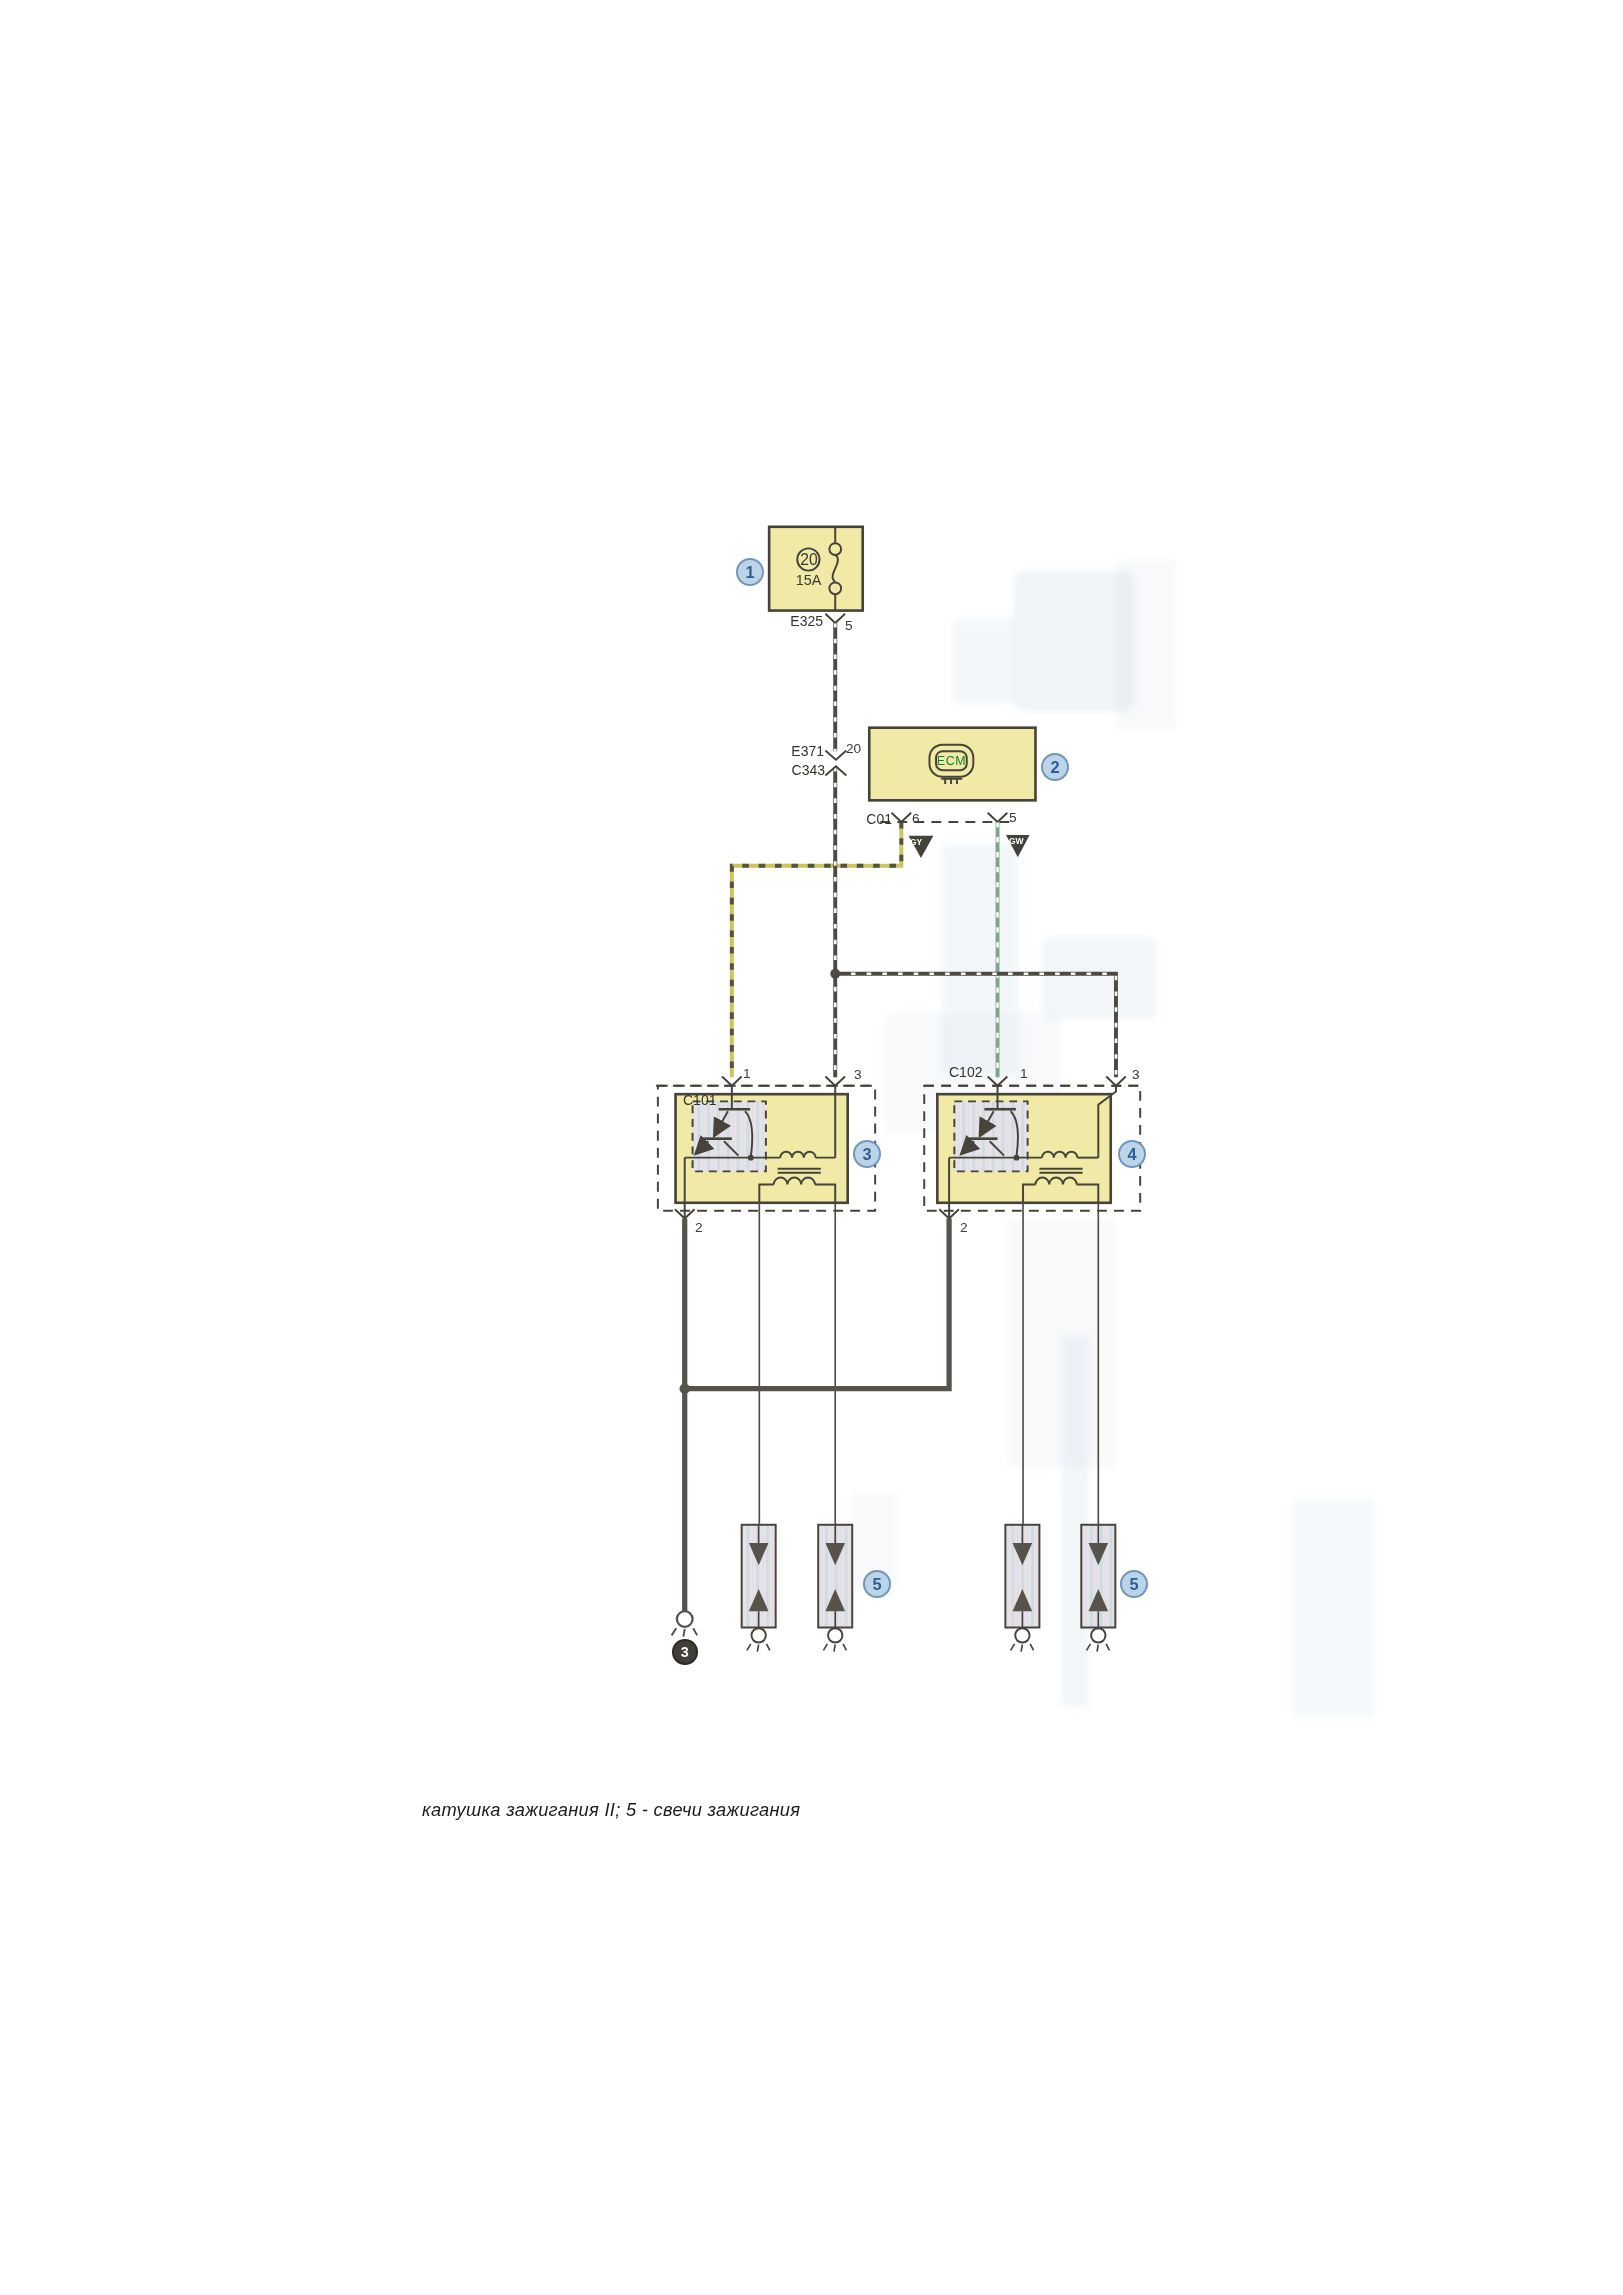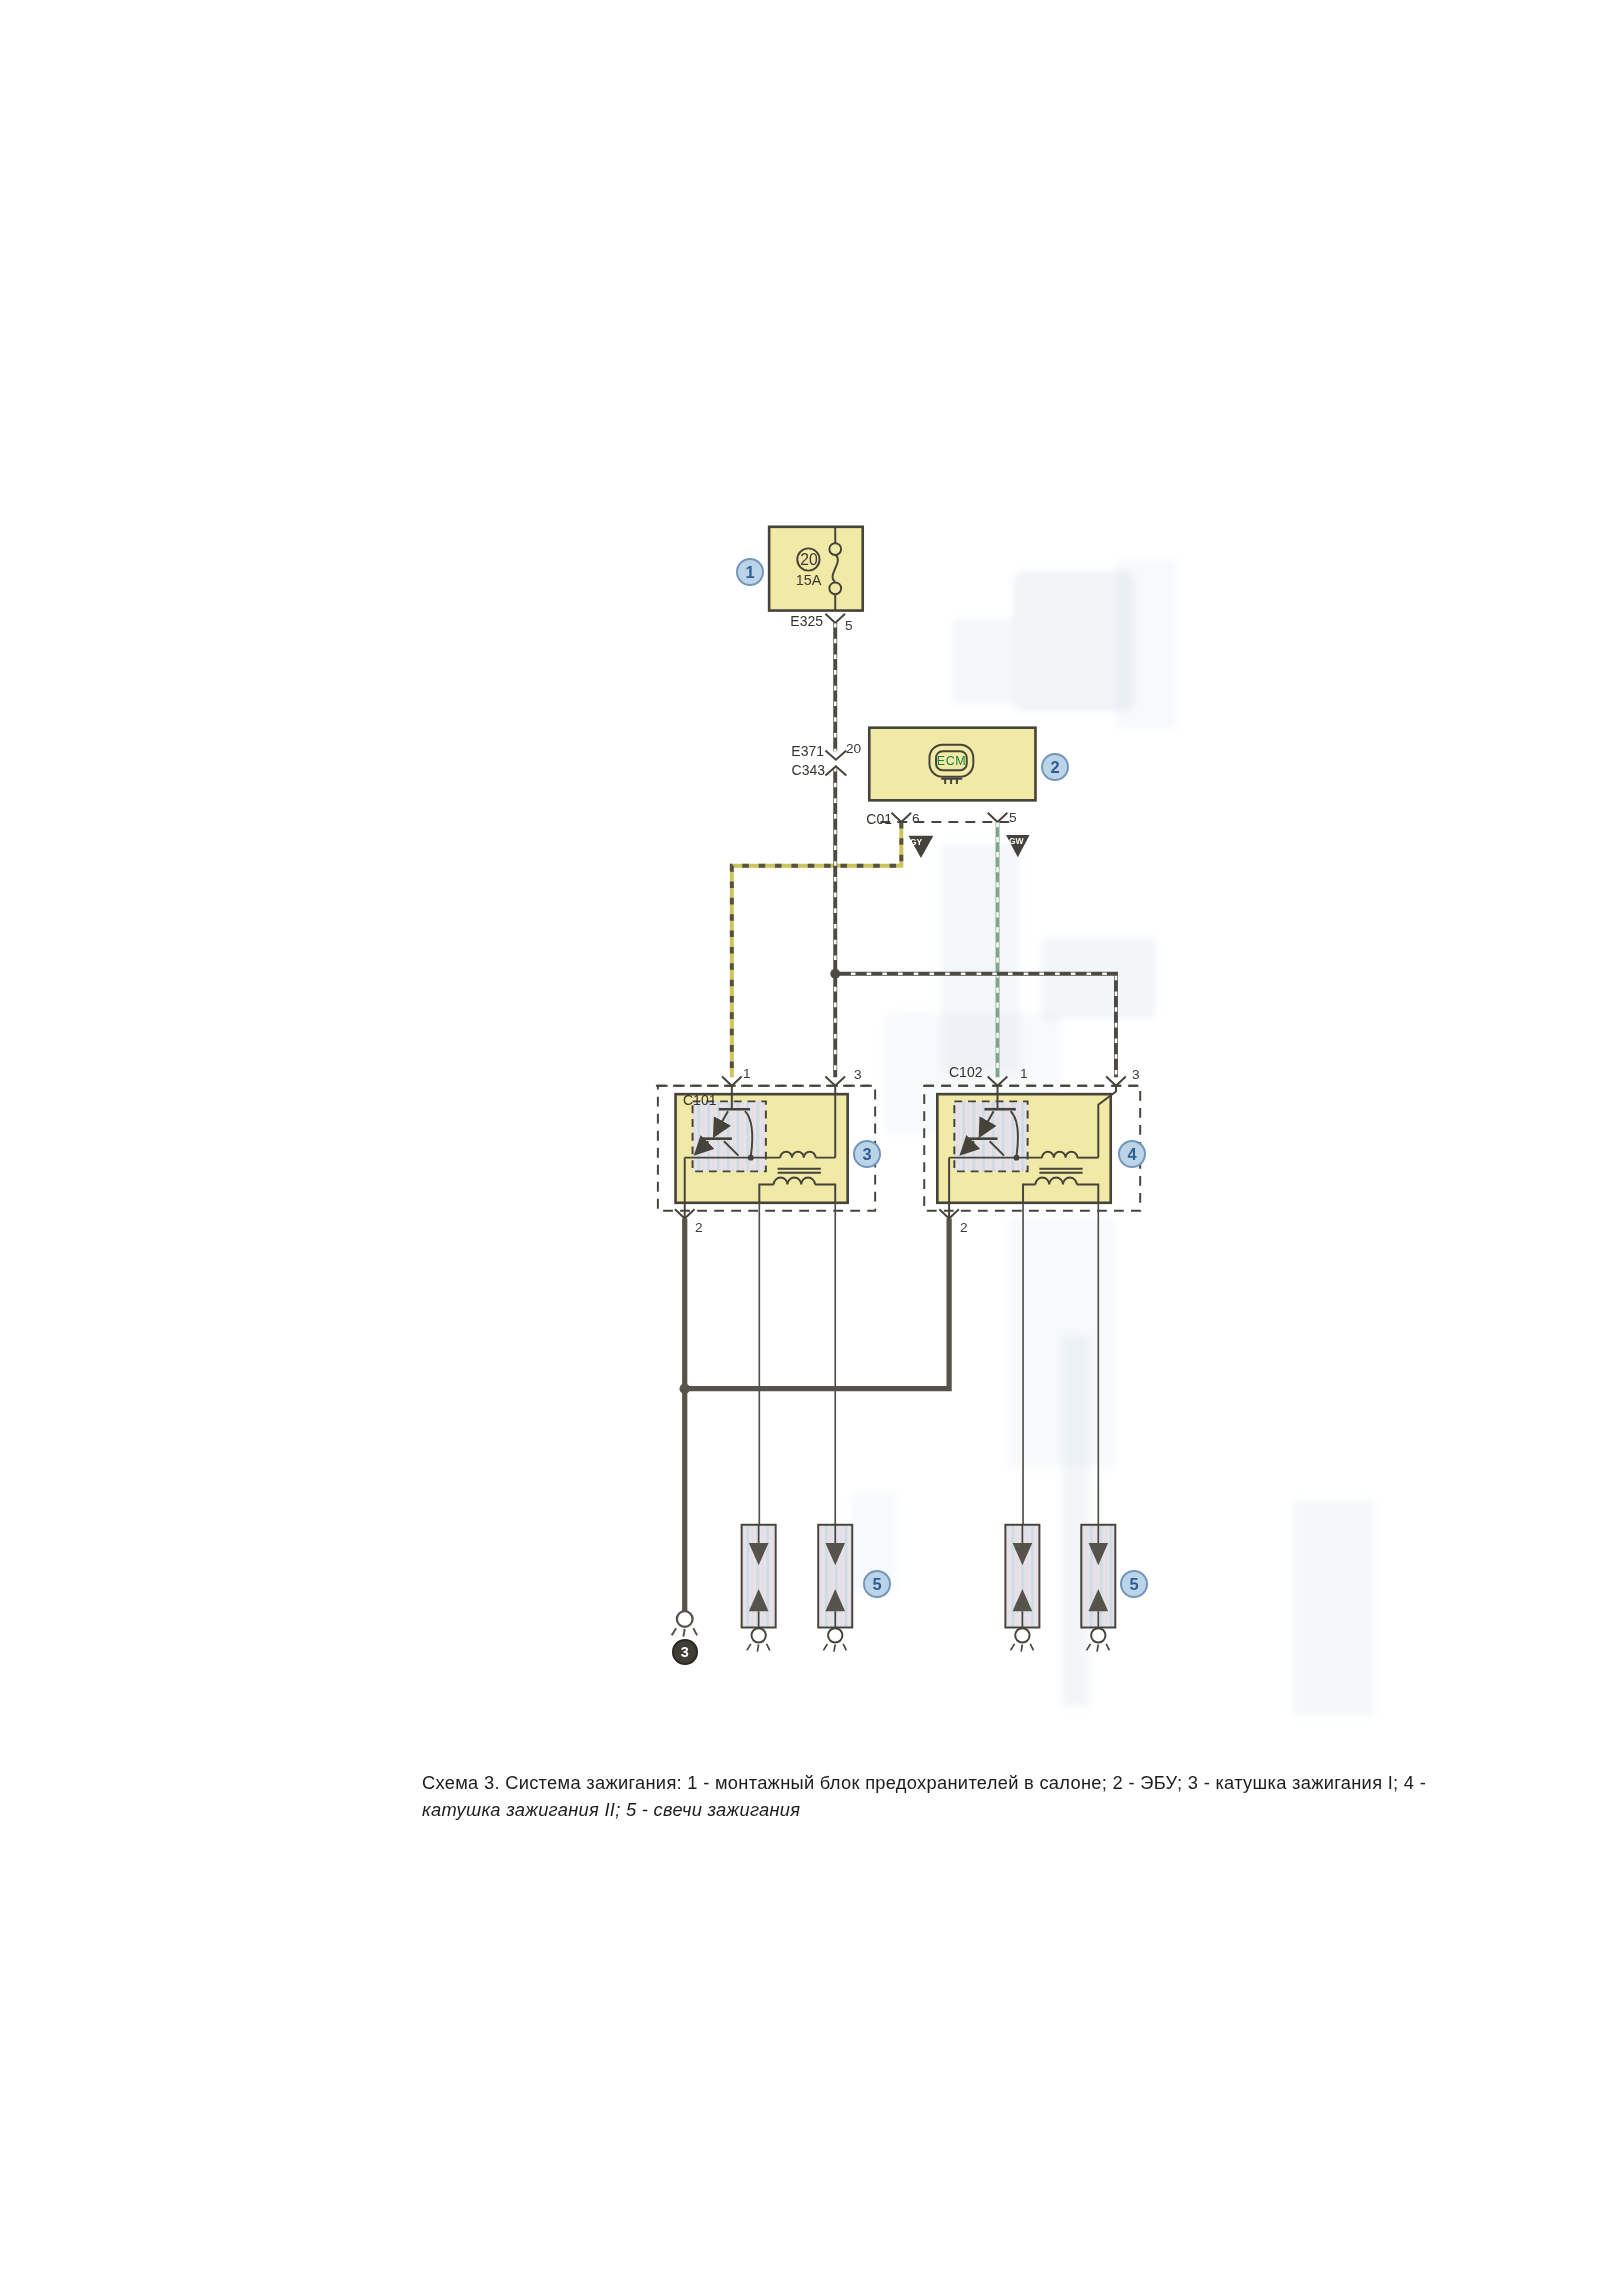--- a/index.html
+++ b/index.html
@@ -249,17 +249,16 @@
 
 <div class="callout" style="left:736px;top:558px;">1</div>
 <div class="callout" style="left:1041px;top:753px;">2</div>
 <div class="callout" style="left:853px;top:1140px;">3</div>
 <div class="callout" style="left:1118px;top:1140px;">4</div>
 <div class="callout" style="left:863px;top:1570px;">5</div>
 <div class="callout" style="left:1120px;top:1570px;">5</div>
 
 <div class="gndid" style="left:672px;top:1639px;">3</div>
 
-<div class="caption" style="left:422px;top:1774px;">Схема 3. Система зажигания: 1 - монтажный блок предохранителей в салоне; 2 - ЭБУ; 3 - катушка зажигания I; 4 -</div>
 <div class="caption" style="left:422px;top:1801px;font-style:italic;">катушка зажигания  II;  5 - свечи зажигания</div>
 
 </div>
 
 
 </body></html>

